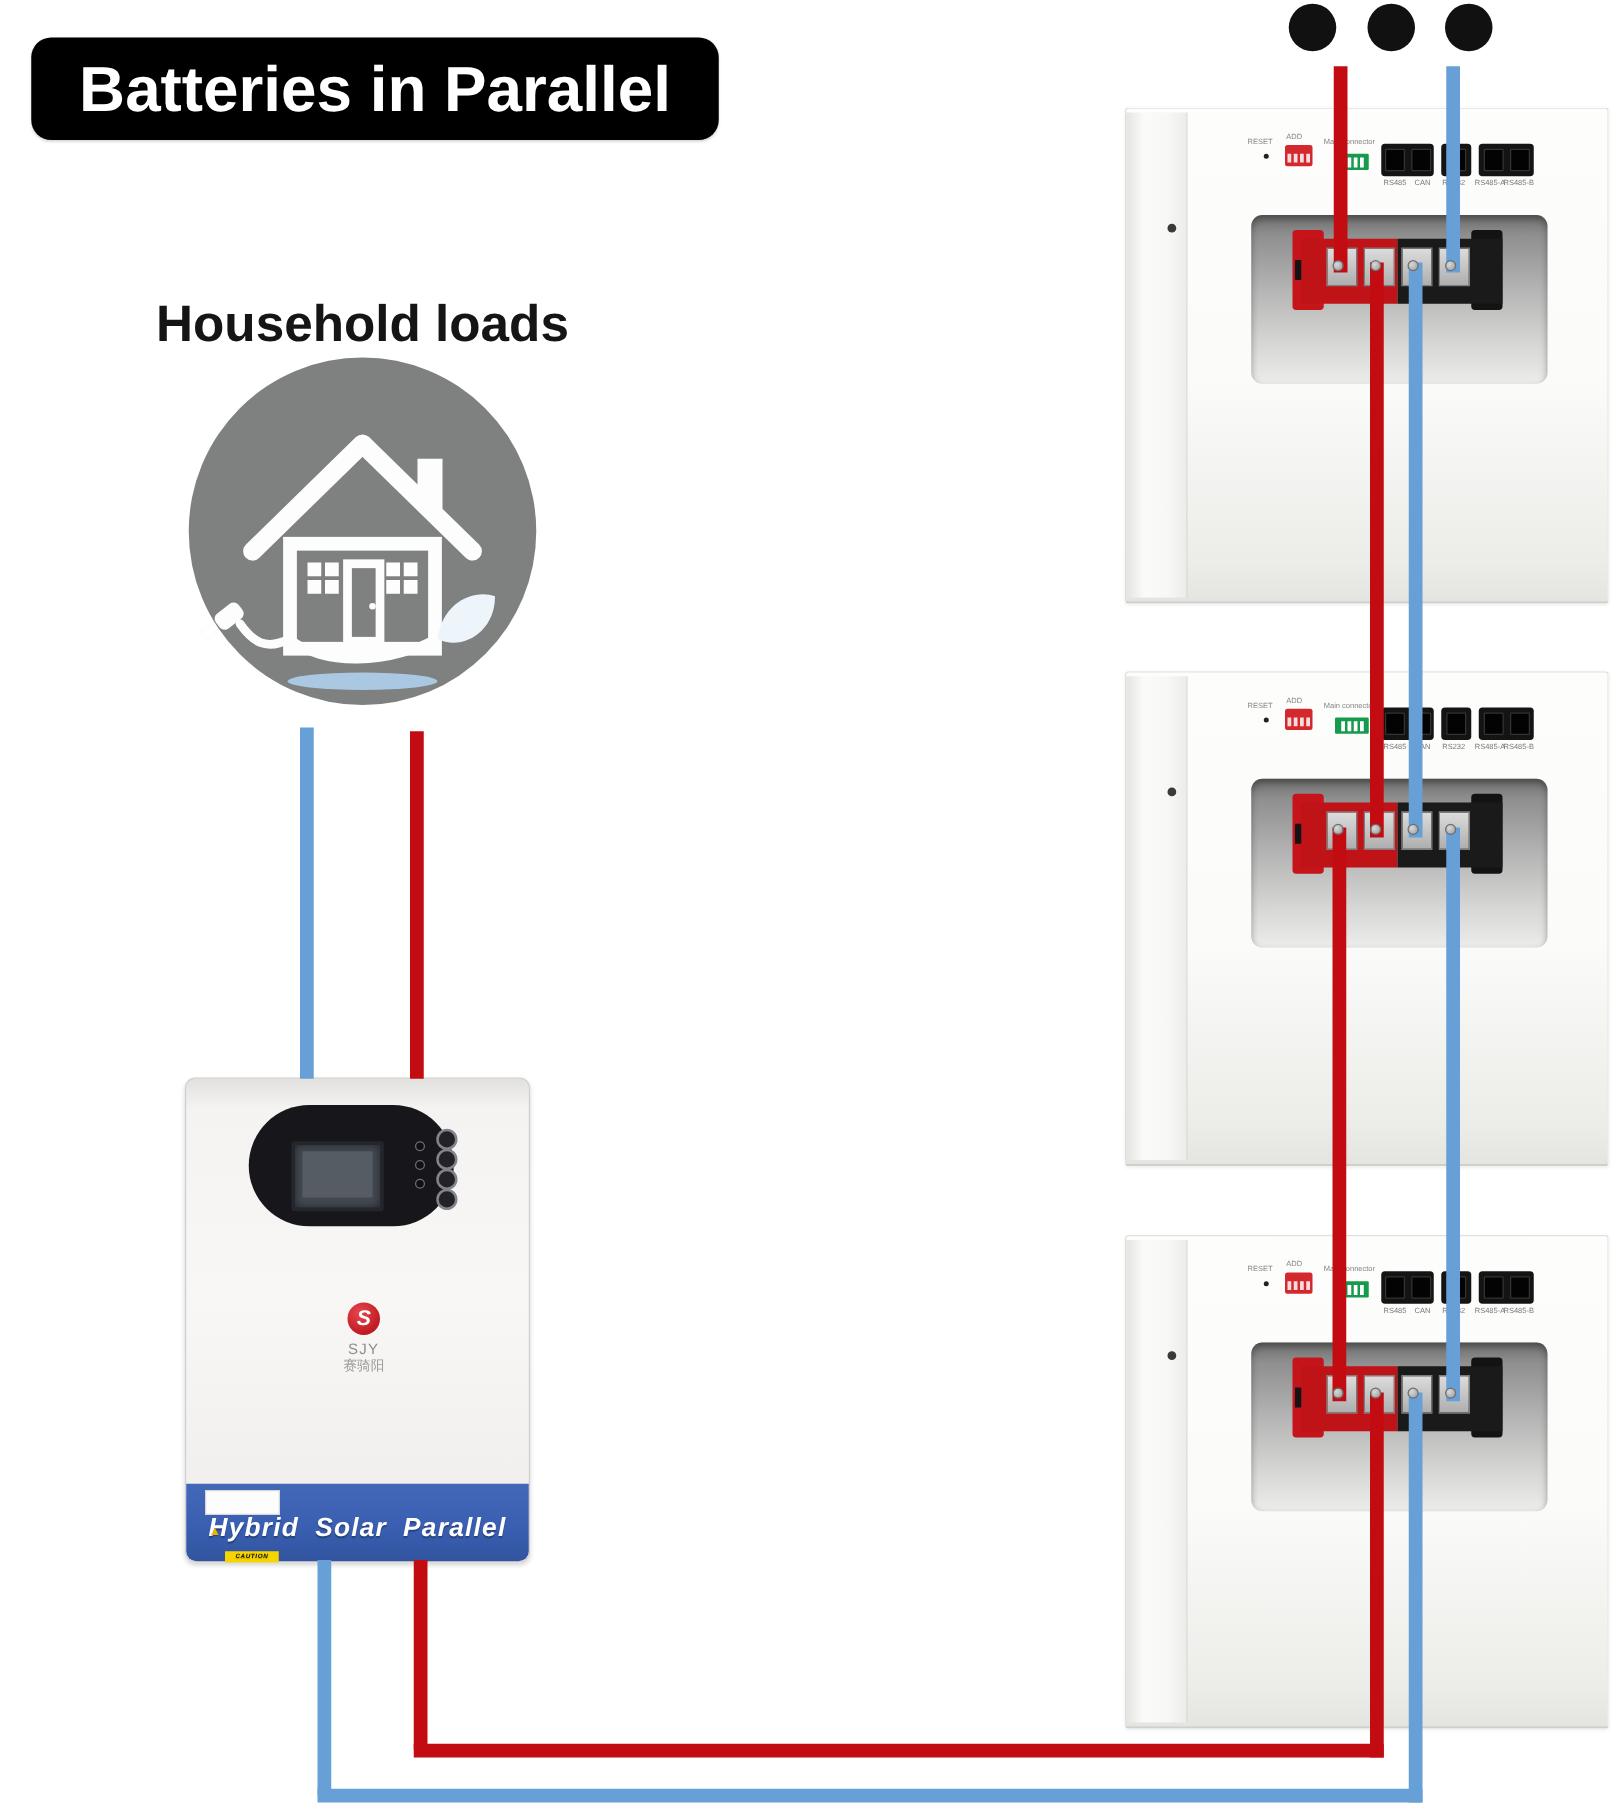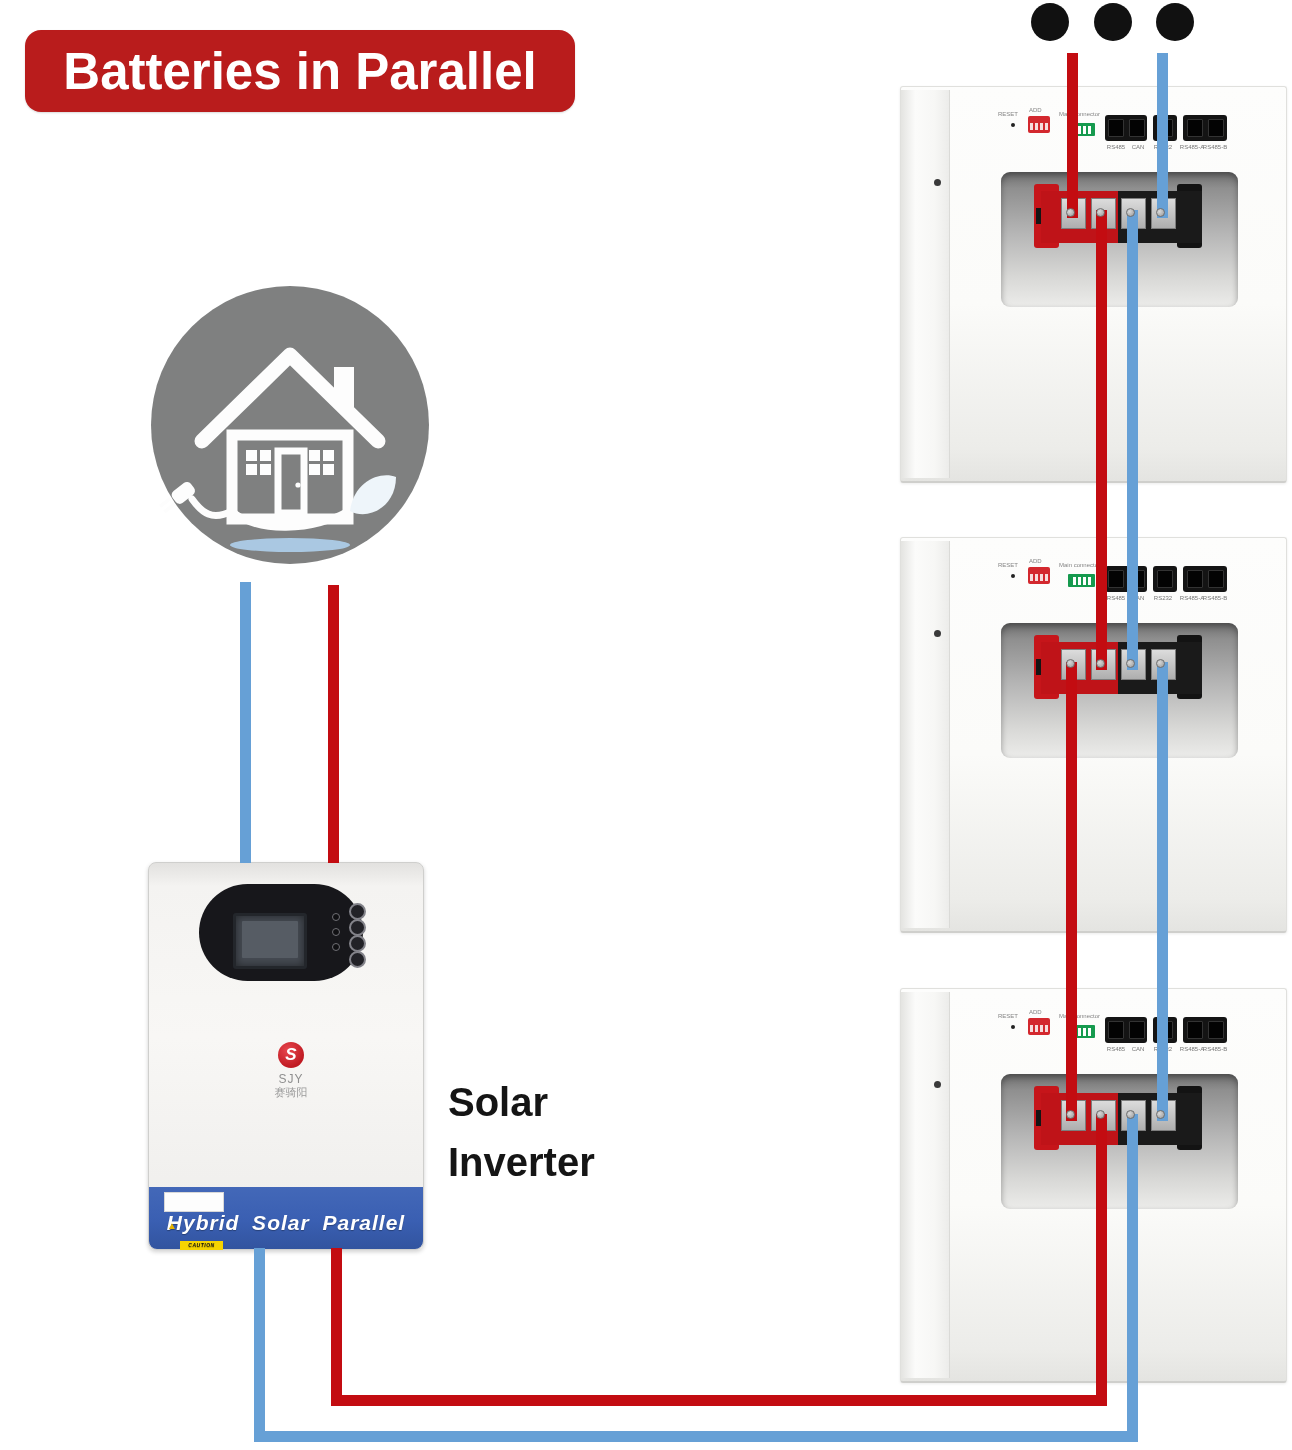--- a/index.html
+++ b/index.html
@@ -1,21 +1,21 @@
 <!DOCTYPE html>
 <html><head>
 <meta charset="utf-8">
 <style>
   html,body{margin:0;padding:0;background:#fff;}
   #canvas{position:relative;width:1292px;height:1450px;background:#fff;overflow:hidden;
           font-family:"Liberation Sans", sans-serif;}
 
   
   .title-box{position:absolute;left:25px;top:30px;width:550px;height:82px;
-    background:#b91c1c;border-radius:16px;box-shadow:0 1px 2px rgba(0,0,0,.15);}
+    background:#000000;border-radius:16px;box-shadow:0 1px 2px rgba(0,0,0,.15);}
   .title-box span{display:block;width:100%;height:100%;line-height:84px;text-align:center;
     color:#fff;font-size:51px;font-weight:bold;letter-spacing:0px;}
 
   
   .hh-label{position:absolute;left:100px;top:236px;width:380px;text-align:center;
     font-size:41px;font-weight:bold;color:#151515;}
   .si-label{position:absolute;left:448px;top:1072px;width:220px;color:#151515;
     font-size:40px;font-weight:bold;line-height:60px;}
 
   
@@ -100,20 +100,21 @@
 </style>
 </head>
 <body>
 
 <div id="canvas">
 
   <div class="title-box">
     <span>Batteries in Parallel</span>
   </div>
 
+  <div class="hh-label">Household loads</div>
 
   <svg class="house" viewBox="0 0 280 284">
     <circle cx="140" cy="142" r="139" fill="#7f8080"></circle>
     <ellipse cx="140" cy="262" rx="60" ry="7" fill="#aac8e2"></ellipse>
     <rect x="184" y="84" width="20" height="40" fill="#fdfdfd"></rect>
     <path d="M52 158 L140 72 L228 158" stroke="#fdfdfd" stroke-width="15" fill="none" stroke-linejoin="round" stroke-linecap="round"></path>
     <rect x="82" y="152" width="116" height="84" fill="none" stroke="#fdfdfd" stroke-width="11"></rect>
     <g fill="#fdfdfd">
       <rect x="96" y="167" width="11" height="11"></rect>
         <rect x="110" y="167" width="11" height="11"></rect>
@@ -292,24 +293,20 @@
         <span class="tri">▲</span>
         <span class="cright">
           <span class="cbar">CAUTION</span>
           <span class="clines"></span>
         </span>
       </div>
       <span>Hybrid Solar Parallel</span>
     </div>
   </div>
 
-  <div class="si-label">
-    <div>Solar</div>
-    <div>Inverter</div>
-  </div>
 
   <span class="cdot" style="left:1031px;"></span>
   <span class="cdot" style="left:1094px;"></span>
   <span class="cdot" style="left:1156px;"></span>
 
   <span class="wire blue" style="left:240px;top:582px;width:11px;height:281px;"></span>
   <span class="wire red" style="left:328px;top:585px;width:11px;height:278px;"></span>
 
   <span class="wire red" style="left:1067px;top:53px;width:11px;height:165px;"></span>
   <span class="wire blue" style="left:1157px;top:53px;width:11px;height:165px;"></span>

